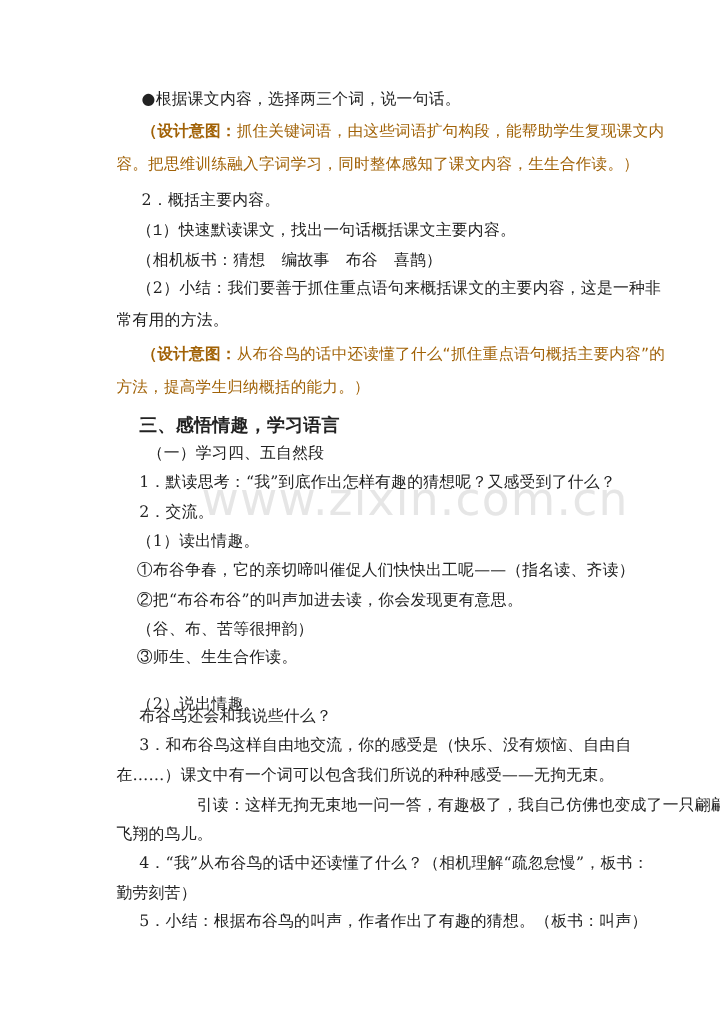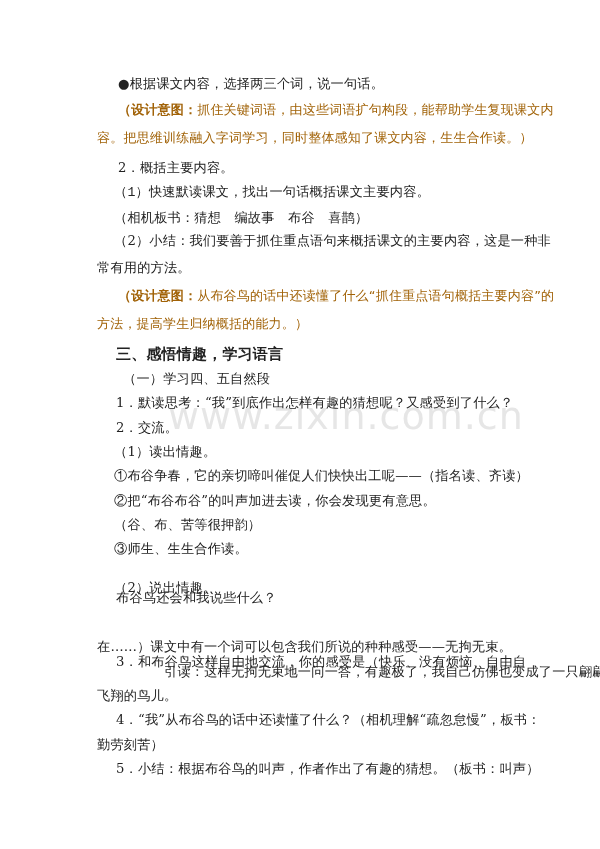--- a/index.html
+++ b/index.html
@@ -36,20 +36,20 @@
   <div class="line" style="left:123px;top:371px;">（一）学习四、五自然段</div>
   <div class="line" style="left:116px;top:395px;text-align:right;">1．默读思考：“我”到底作出怎样有趣的猜想呢？又感受到了什么？</div>
   <div class="line" style="left:116px;top:420px;">2．交流。</div>
   <div class="line" style="left:114px;top:444px;">（1）读出情趣。</div>
   <div class="line" style="left:114px;top:468px;text-align:center;">①布谷争春，它的亲切啼叫催促人们快快出工呢——（指名读、齐读）</div>
   <div class="line" style="left:114px;top:493px;">②把“布谷布谷”的叫声加进去读，你会发现更有意思。</div>
   <div class="line" style="left:114px;top:517px;">（谷、布、苦等很押韵）</div>
   <div class="line" style="left:114px;top:541px;">③师生、生生合作读。</div>
   <div class="line" style="left:114px;top:580px;">（2）说出情趣。</div>
   <div class="line" style="left:116px;top:590px;">布谷鸟还会和我说些什么？</div>
-  <div class="line" style="left:116px;top:614px;margin-top:40px;">3．和布谷鸟这样自由地交流，你的感受是（快乐、没有烦恼、自由自</div>
+  <div class="line" style="left:116px;top:614px;">3．和布谷鸟这样自由地交流，你的感受是（快乐、没有烦恼、自由自</div>
   <div class="line" style="left:97px;top:639px;text-align:right;">在……）课文中有一个词可以包含我们所说的种种感受——无拘无束。</div>
   <div class="line" style="left:116px;top:664px;margin-left:48px;">引读：这样无拘无束地一问一答，有趣极了，我自己仿佛也变成了一只翩翩</div>
   <div class="line" style="left:97px;top:688px;">飞翔的鸟儿。</div>
   <div class="line" style="left:116px;top:712px;">4．“我”从布谷鸟的话中还读懂了什么？（相机理解“疏忽怠慢”，板书：</div>
   <div class="line" style="left:97px;top:737px;">勤劳刻苦）</div>
   <div class="line" style="left:116px;top:761px;">5．小结：根据布谷鸟的叫声，作者作出了有趣的猜想。（板书：叫声）</div>
 </div>
 
 </body></html>

